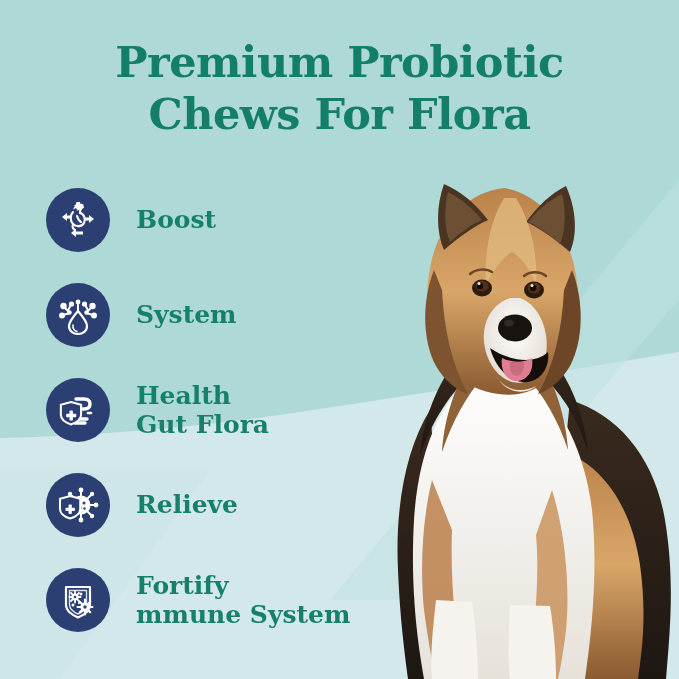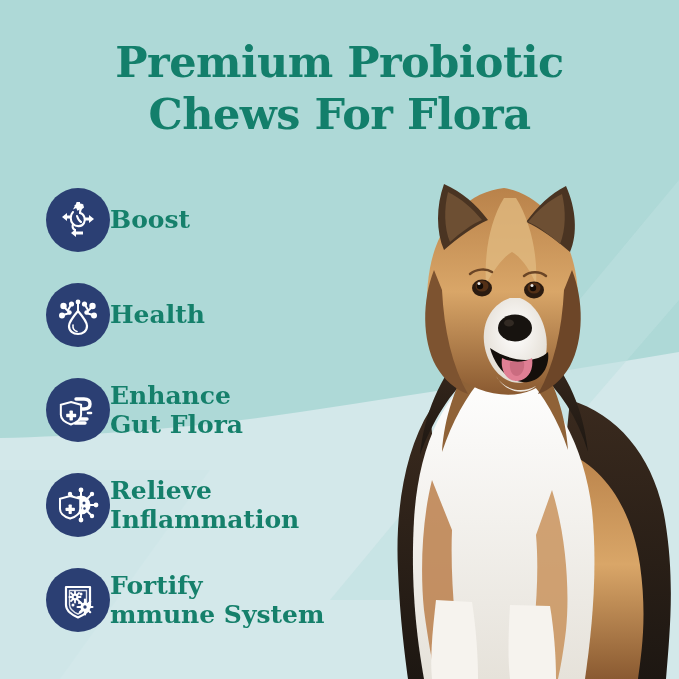--- a/index.html
+++ b/index.html
@@ -56,20 +56,21 @@
   }
   .badge{
     width:64px;height:64px;
     border-radius:50%;
     background:#2b3f73;
     flex:0 0 64px;
     display:flex;align-items:center;justify-content:center;
   }
   .badge svg{display:block;}
   .ftext{
+    margin-left:26px;
     color:#15806b;
     font-family:"DejaVu Serif", serif;
     font-weight:bold;
     font-size:25px;
     line-height:29px;
     white-space:nowrap;
   }
   .ftext .l1{display:block;}
   .ftext .l2{display:block;}
 
@@ -253,21 +254,21 @@
             <circle cx="37" cy="21.5" r="3"></circle>
             <circle cx="27.5" cy="10" r="2.6"></circle>
             <circle cx="21" cy="8" r="2.4"></circle>
             <circle cx="12.5" cy="18.5" r="2.2"></circle>
             <circle cx="29.5" cy="18.5" r="2.2"></circle>
           </g>
         </svg>
         </span>
       </div>
       <div class="ftext">
-        <span class="l1">Health</span>
+        <span class="l1">System</span>
       </div>
     </div>
 
     <div class="feature">
       <div class="badge">
         <span>
         <svg width="42" height="42" viewBox="0 0 42 42" xmlns="http://www.w3.org/2000/svg">
 
           <g fill="none" stroke="#ffffff" stroke-width="3.4" stroke-linecap="round" stroke-linejoin="round">
             <path d="M19,10 L27,10 C31,10 33,12 33,15 C33,18 31,20 27,20 L20,20"></path>
@@ -280,21 +281,21 @@
 
           <path d="M13,13 L24,16 L24,27 C24,32 19,35.5 13,37.5 C7,35.5 2,32 2,27 L2,16 Z" transform="translate(2,1) scale(0.92)" fill="#2b3f73" stroke="#ffffff" stroke-width="2.2"></path>
           <g fill="#ffffff">
             <rect x="12.5" y="21.5" width="3.4" height="10" rx="0.7"></rect>
             <rect x="9.2" y="24.8" width="10" height="3.4" rx="0.7"></rect>
           </g>
         </svg>
         </span>
       </div>
       <div class="ftext">
-        <span class="l1">Enhance</span>
+        <span class="l1">Health</span>
         <span class="l2">Gut Flora</span>
       </div>
     </div>
 
     <div class="feature">
       <div class="badge">
         <span>
         <svg width="42" height="42" viewBox="0 0 42 42" xmlns="http://www.w3.org/2000/svg">
 
           <g stroke="#ffffff" stroke-width="2" stroke-linecap="round">
@@ -326,21 +327,20 @@
           <path d="M11,12 L22,15 L22,26 C22,31 17,34.5 11,36.5 C5,34.5 0,31 0,26 L0,15 Z" transform="translate(3,1) scale(0.92)" fill="#2b3f73" stroke="#ffffff" stroke-width="2.2"></path>
           <g fill="#ffffff">
             <rect x="11.6" y="20.6" width="3.2" height="9.4" rx="0.7"></rect>
             <rect x="8.5" y="23.7" width="9.4" height="3.2" rx="0.7"></rect>
           </g>
         </svg>
         </span>
       </div>
       <div class="ftext">
         <span class="l1">Relieve</span>
-        <span class="l2">Inflammation</span>
       </div>
     </div>
 
     <div class="feature">
       <div class="badge">
         <span>
         <svg width="42" height="42" viewBox="0 0 42 42" xmlns="http://www.w3.org/2000/svg">
 
           <path d="M9,8 L33,8 L33,26 C33,32 26,36.5 21,38.5 C16,36.5 9,32 9,26 Z" fill="none" stroke="#ffffff" stroke-width="2.2" stroke-linejoin="round"></path>
           <path d="M12.5,11.5 L29.5,11.5 L29.5,25.5 C29.5,30 24.5,33.5 21,35

